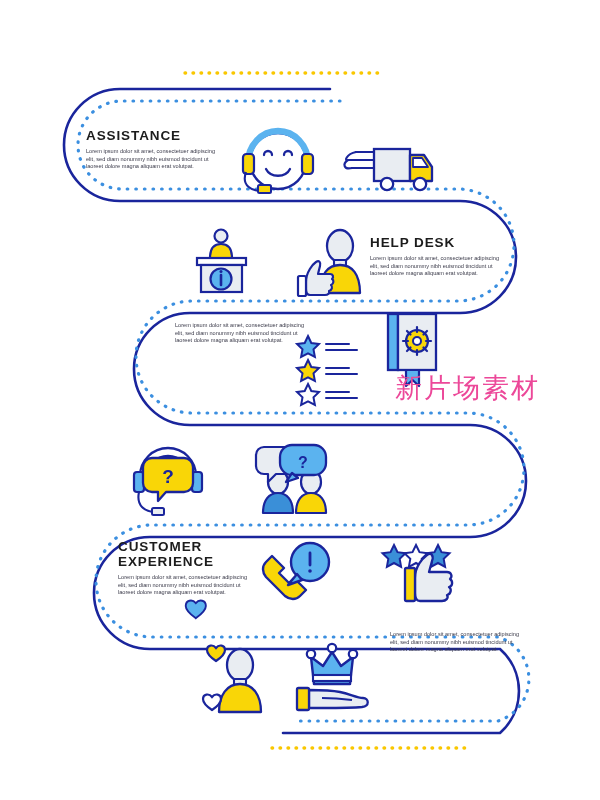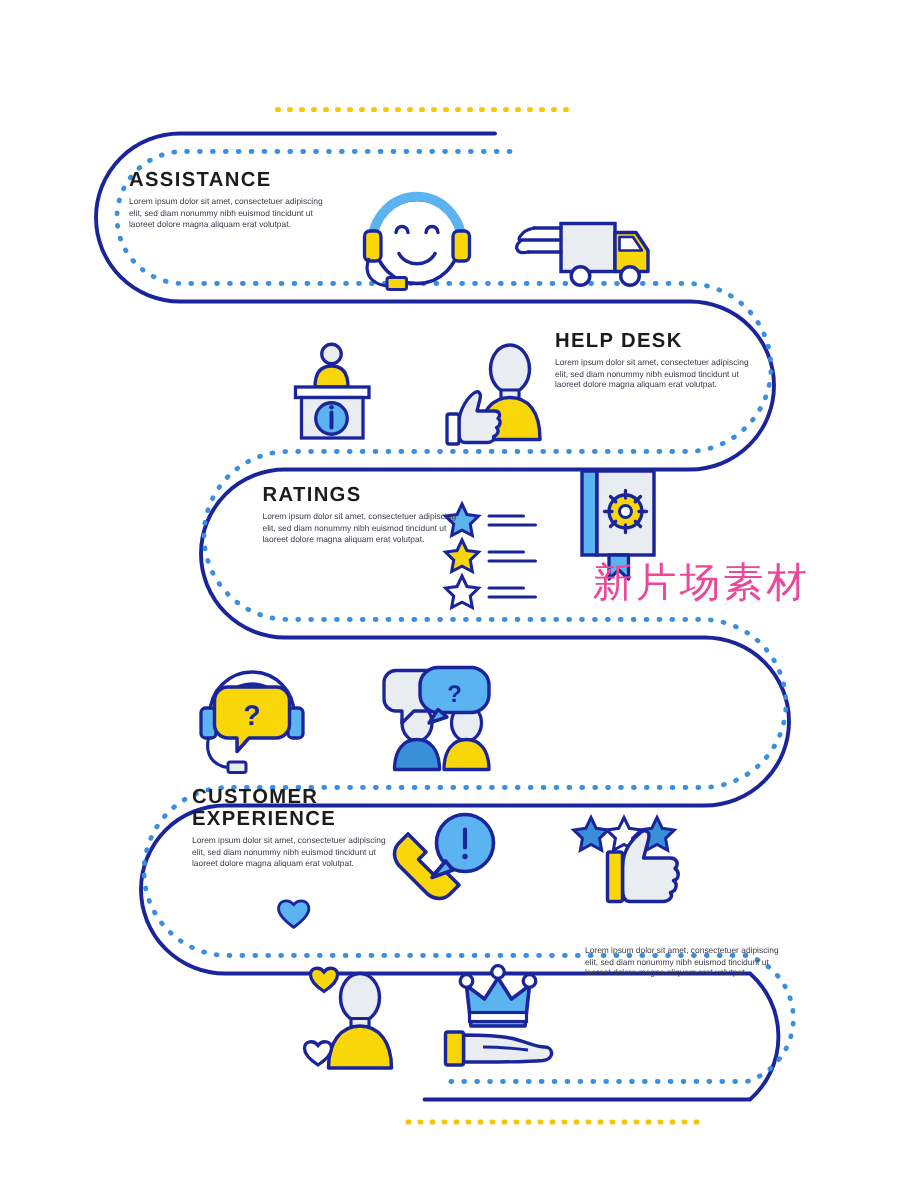--- a/index.html
+++ b/index.html
@@ -2,21 +2,21 @@
 <html><head>
 <meta charset="utf-8">
 <style>
   html,body{margin:0;padding:0;background:#ffffff;}
   body{width:600px;height:800px;position:relative;overflow:hidden;
        font-family:"Liberation Sans", sans-serif;color:#1a1a1a;}
   #stage{position:absolute;inset:0;width:600px;height:800px;}
   svg.layer{position:absolute;left:0;top:0;width:600px;height:800px;}
   .txtblock{position:absolute;}
   .sect-title{font-weight:bold;font-size:13.5px;letter-spacing:.9px;
-              color:#1c1c1c;line-height:15px;margin:0 0 5px 0;}
+              color:#1c1c1c;line-height:15px;margin:16px 0 5px 0;}
   .sect-body{font-size:5.6px;line-height:7.6px;color:#3b3b4a;margin:0;
              font-family:"Liberation Sans", sans-serif;}
   .align-left .sect-title,.align-left .sect-body{text-align:left;}
   .align-right .sect-title,.align-right .sect-body{}
   .watermark{position:absolute;left:395px;top:370px;width:200px;height:60px;
              font-size:27px;color:#ec4899;font-family:"DejaVu Sans",sans-serif;
              letter-spacing:2px;pointer-events:none;user-select:none;}
 </style>
 </head>
 <body>
@@ -225,26 +225,25 @@
     <div class="sect-title">ASSISTANCE</div>
     <div class="sect-body">Lorem ipsum dolor sit amet, consectetuer adipiscing elit, sed diam nonummy nibh euismod tincidunt ut laoreet dolore magna aliquam erat volutpat.</div>
   </div>
 
   <div class="txtblock align-right" style="left:370px;top:219px;width:130px;">
     <div class="sect-title">HELP DESK</div>
     <div class="sect-body">Lorem ipsum dolor sit amet, consectetuer adipiscing elit, sed diam nonummy nibh euismod tincidunt ut laoreet dolore magna aliquam erat volutpat.</div>
   </div>
 
   <div class="txtblock align-left" style="left:175px;top:322px;width:130px;">
-    <div class="sect-title">RATINGS</div>
-    <div class="sect-body">Lorem ipsum dolor sit amet, consectetuer adipiscing elit, sed diam nonummy nibh euismod tincidunt ut laoreet dolore magna aliquam erat volutpat.</div>
-  </div>
-
-
-  <div class="txtblock align-left" style="left:128px;top:523px;width:130px;">
+    <div class="sect-body">Lorem ipsum dolor sit amet, consectetuer adipiscing elit, sed diam nonummy nibh euismod tincidunt ut laoreet dolore magna aliquam erat volutpat.</div>
+  </div>
+
+
+  <div class="txtblock align-left" style="left:118px;top:523px;width:130px;">
     <div class="sect-title" style="white-space:pre-line;">CUSTOMER
 EXPERIENCE</div>
     <div class="sect-body">Lorem ipsum dolor sit amet, consectetuer adipiscing elit, sed diam nonummy nibh euismod tincidunt ut laoreet dolore magna aliquam erat volutpat.</div>
   </div>
 
   <div class="txtblock align-right" style="left:390px;top:631px;width:130px;">
     <div class="sect-body">Lorem ipsum dolor sit amet, consectetuer adipiscing elit, sed diam nonummy nibh euismod tincidunt ut laoreet dolore magna aliquam erat volutpat.</div>
   </div>
 
   <div class="watermark">新片场素材</div>

